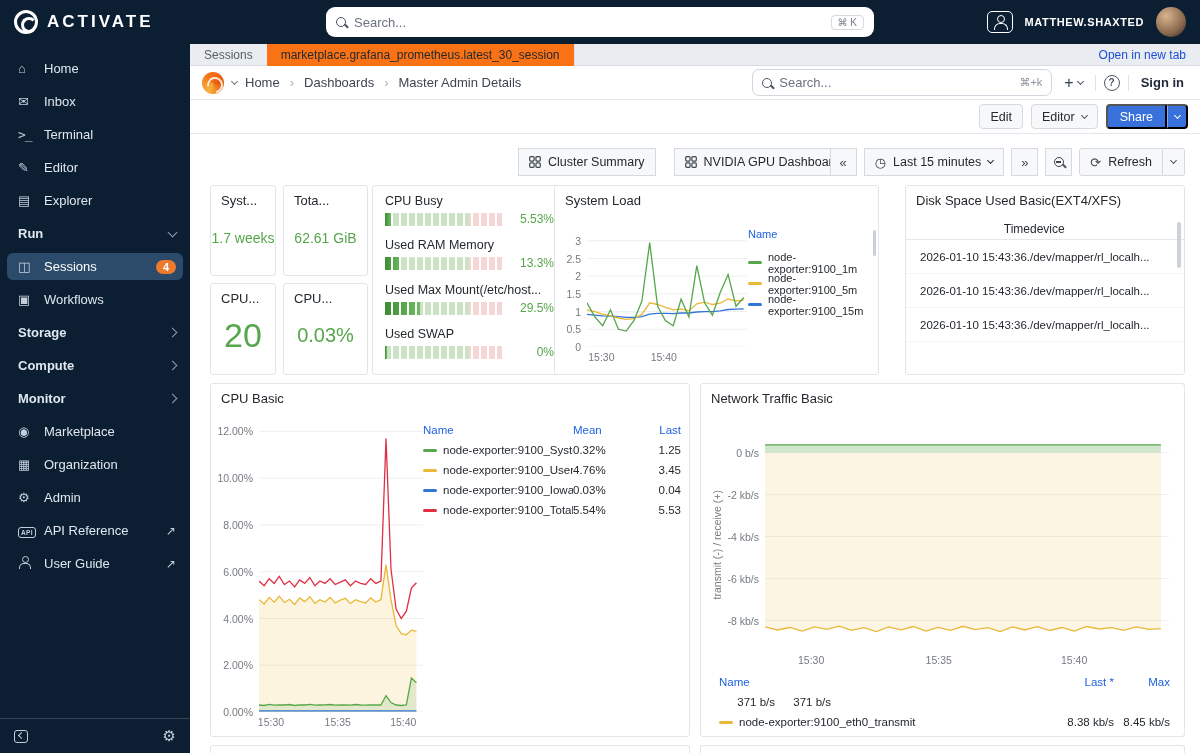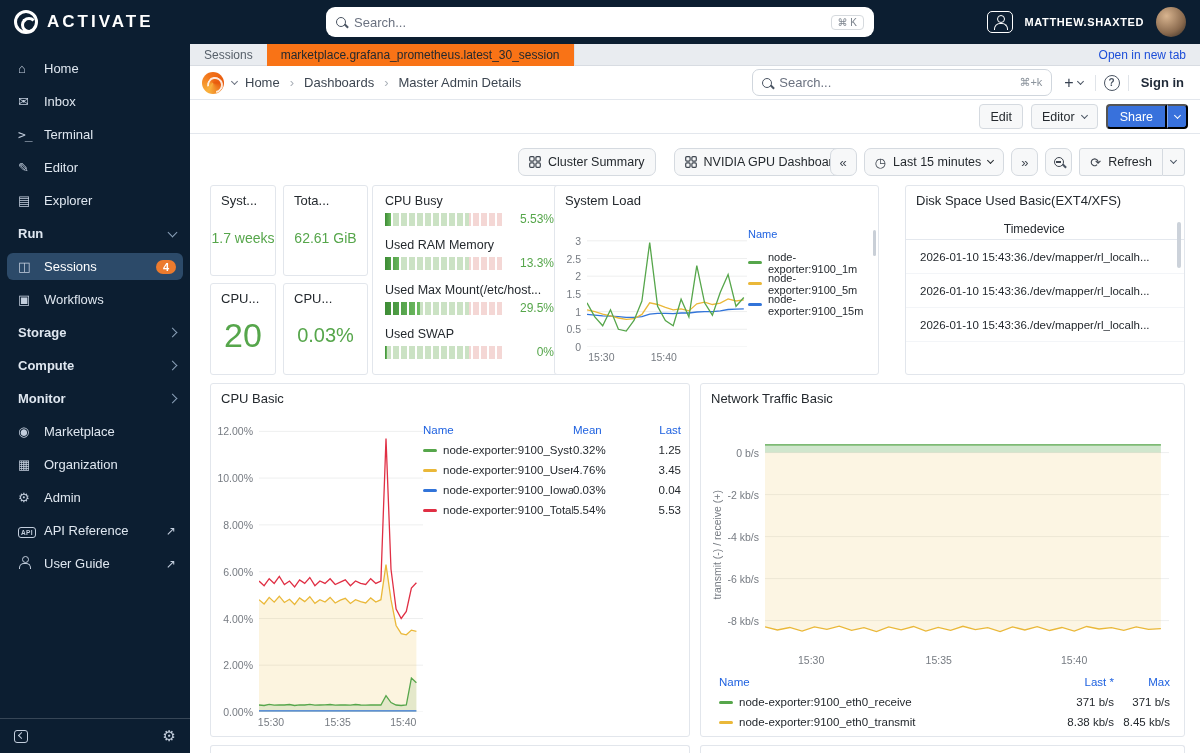--- a/index.html
+++ b/index.html
@@ -104,21 +104,21 @@
   .btn-sec .chv { color:#4b5563; }
   .share-group { display:flex; }
   .btn-pri { height:25px; background:#3871dc; color:#fff; font-size:12.5px; font-weight:500;
              border-radius:4px 0 0 4px; display:flex; align-items:center; padding:0 12px; }
   .btn-pri-caret { height:25px; width:21px; background:#3871dc; border-left:1px solid rgba(255,255,255,0.4);
                    border-radius:0 4px 4px 0; display:flex; align-items:center; justify-content:center; color:#fff; }
 
   .g-controls { position:absolute; left:0; right:0; top:102px; height:34px; }
   .ctrl-links { position:absolute; left:328px; top:2px; display:flex; gap:18px; }
   .ctrl-time { position:absolute; right:15px; top:2px; display:flex; gap:7px; }
-  .btn-ctl { height:28px; background:#f7f8f9; border:1px solid #d5dae0; border-radius:7px; color:#24292e;
+  .btn-ctl { height:28px; background:#f7f8f9; border:1px solid #d5dae0; border-radius:0; color:#24292e;
              font-size:12.5px; display:flex; align-items:center; gap:7px; padding:0 10px; }
   .btn-ctl.icon-only { width:27px; justify-content:center; padding:0; }
   .ctl-ic { color:#3f4650; font-size:13px; line-height:1; }
   .refresh-group { display:flex; }
   .refresh-main { border-radius:3px 0 0 3px; }
   .refresh-caret { height:28px; width:22px; background:#f7f8f9; border:1px solid #d5dae0; border-left:none;
                    border-radius:0 3px 3px 0; display:flex; align-items:center; justify-content:center; color:#4b5563; }
 
   
   .panel { position:absolute; background:#fff; border:1px solid #e2e6ec; border-radius:3px; }
@@ -549,24 +549,20 @@
           <polygon fill="rgba(86,166,75,0.28)" points="0,12.6 0.0,4.8 395.9,4.8 395.9,12.6"></polygon>
           <polyline fill="none" stroke="#56a64b" stroke-width="1.3" points="0.0,4.8 395.9,4.8"></polyline>
         </svg><span class="tick-y" style="top:6.6px">0 b/s</span><span class="tick-y" style="top:48.6px">-2 kb/s</span><span class="tick-y" style="top:90.6px">-4 kb/s</span><span class="tick-y" style="top:132.6px">-6 kb/s</span><span class="tick-y" style="top:174.6px">-8 kb/s</span><span class="tick-x" style="left:26.1px">15:30</span><span class="tick-x" style="left:153.7px">15:35</span><span class="tick-x" style="left:289.1px">15:40</span></div>
     <div class="lg-table" style="left:18px;top:288px;right:14px">
       <div class="lg-row header">
         <span class="lg-name">Name</span>
         <span class="lg-v2">Last *</span>
         <span class="lg-v2">Max</span>
       </div>
       <div class="lg-row">
-        <span class="lg-name">
-            <span class="mark" style="background: rgb(86, 166, 75);"></span>
-            <span>node-exporter:9100_eth0_receive</span>
-          </span>
         <span class="lg-v2">371 b/s</span>
         <span class="lg-v2">371 b/s</span>
       </div>
       <div class="lg-row">
         <span class="lg-name">
             <span class="mark" style="background: rgb(234, 184, 57);"></span>
             <span>node-exporter:9100_eth0_transmit</span>
           </span>
         <span class="lg-v2">8.38 kb/s</span>
         <span class="lg-v2">8.45 kb/s</span>

